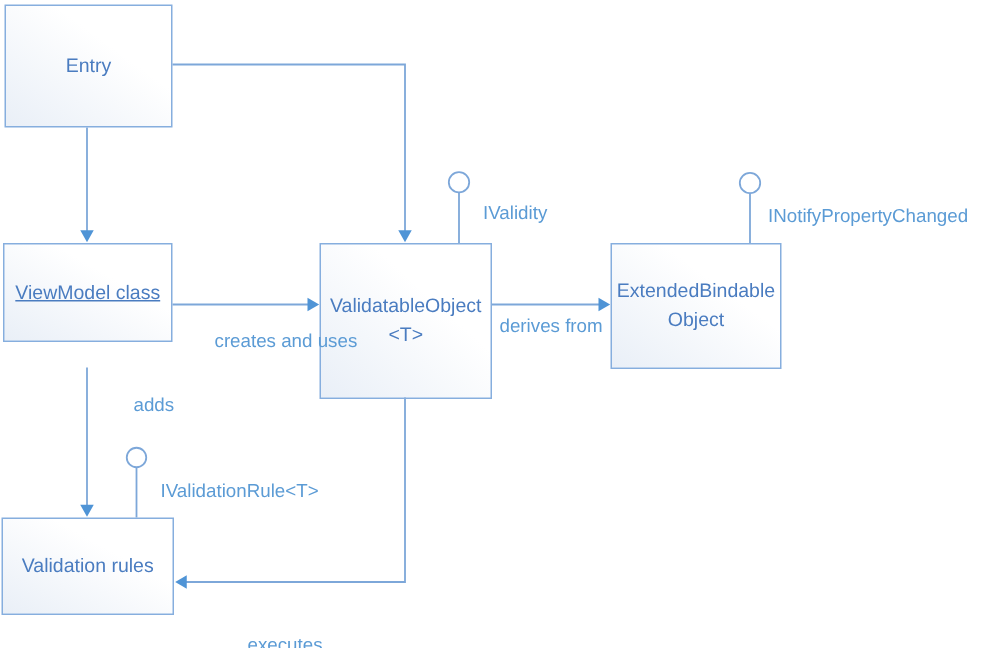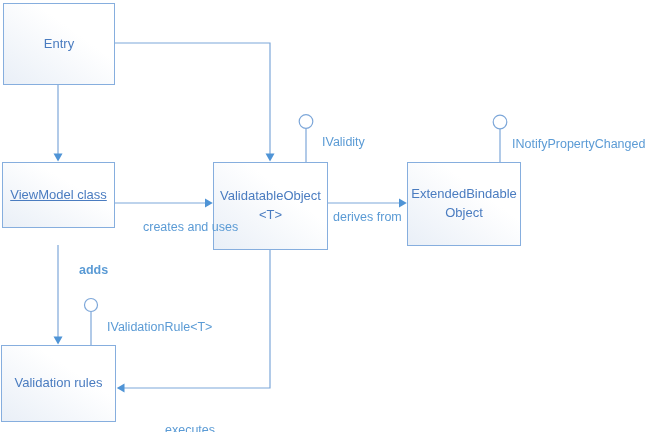--- a/index.html
+++ b/index.html
@@ -90,35 +90,35 @@
     <circle class="lollipop-circle" cx="500" cy="122" r="6.8"></circle>
 
     <line class="connector" x1="91" y1="311.5" x2="91" y2="345"></line>
     <circle class="lollipop-circle" cx="91" cy="305" r="6.5"></circle>
   </svg>
 
   <div class="node" style="left:3px; top:3px; width:112px; height:82px;">Entry</div>
 
   <div class="node" style="left:2px; top:162px; width:113px; height:66px;text-decoration:underline;">ViewModel class</div>
 
-  <div class="node" style="left:213px; top:162px; width:115px; height:88px;">ValidatableObject
+  <div class="node" style="left:213px; top:162px; width:115px; height:104px;">ValidatableObject
 &lt;T&gt;</div>
 
   <div class="node" style="left:407px; top:162px; width:114px; height:84px;">ExtendedBindable
 Object</div>
 
-  <div class="node" style="left:1px; top:345px; width:115px; height:77px;text-align:center;">Validation rules</div>
+  <div class="node" style="left:1px; top:345px; width:115px; height:65px;text-align:center;">Validation rules</div>
 
 
 
   <span class="lbl" style="left:116px; top:220px;padding-left:27px;">creates and uses</span>
 
   <span class="lbl" style="left:333px; top:210px;">derives from</span>
 
-  <span class="lbl" style="left:79px; top:263px;font-weight:bold;">adds</span>
+  <span class="lbl" style="left:89px; top:263px;">adds</span>
 
   <span class="lbl" style="left:165px; top:395px;margin-top:28px;">executes</span>
 
   <span class="lbl" style="left:322px; top:135px;text-align:center;">IValidity</span>
 
   <span class="lbl" style="left:107px; top:320px;">IValidationRule&lt;T&gt;</span>
 
   <span class="lbl" style="left:512px; top:137px;">INotifyPropertyChanged</span>
 
 </div>

